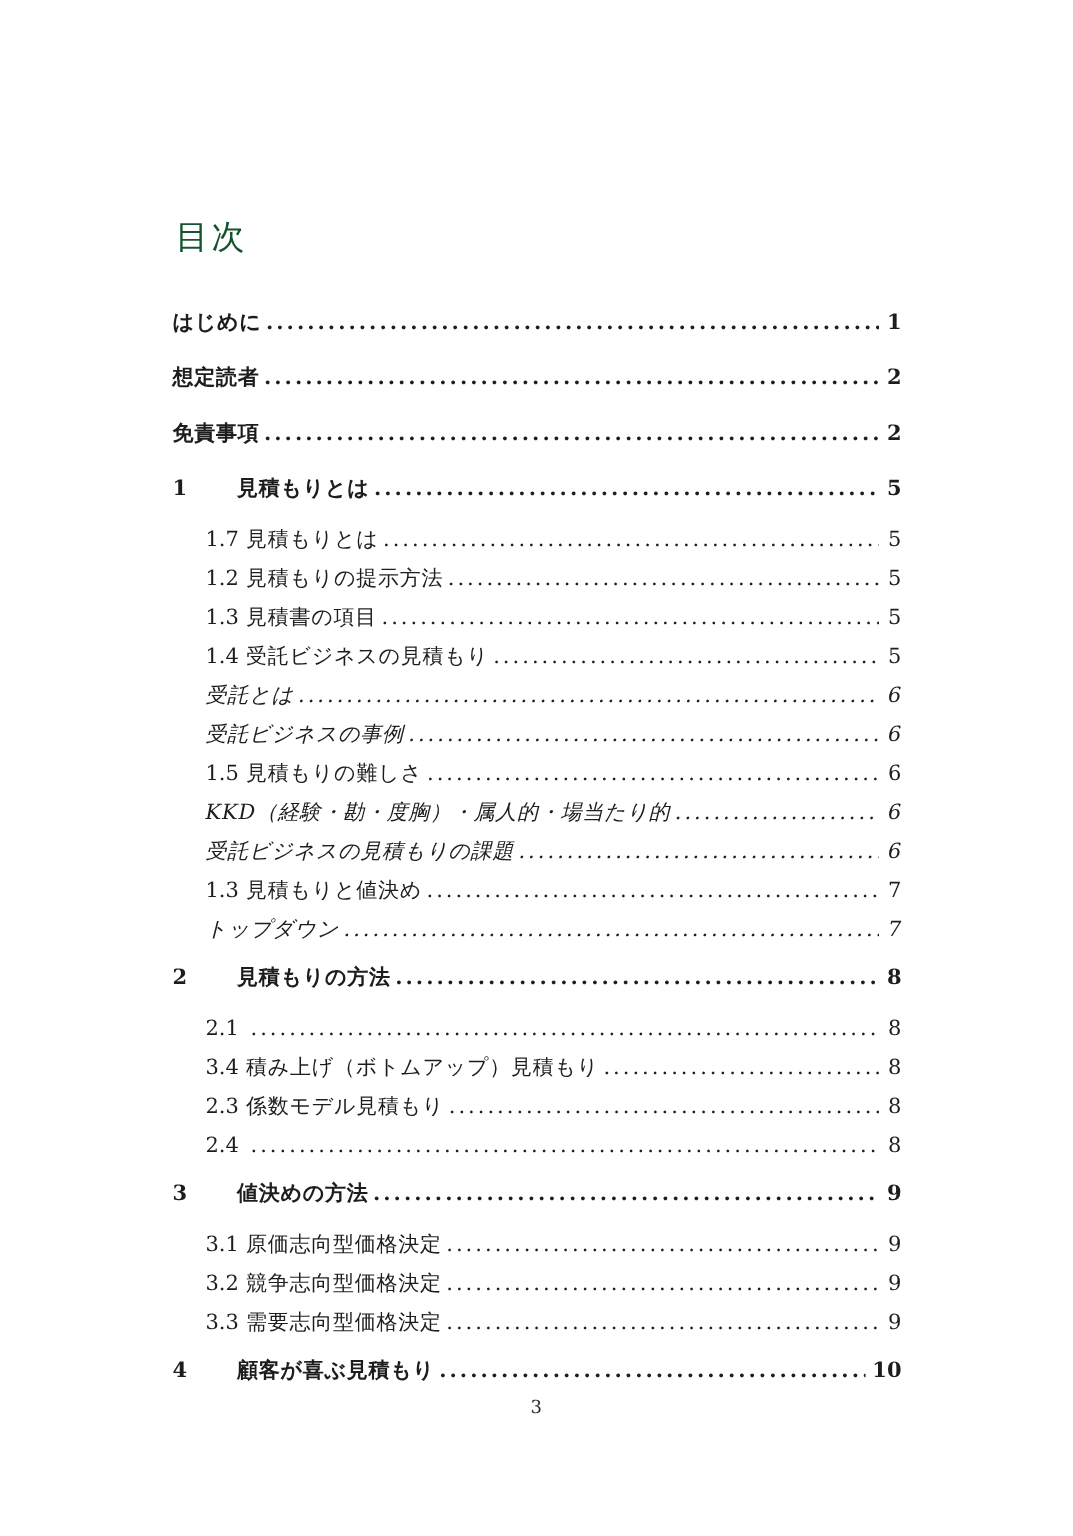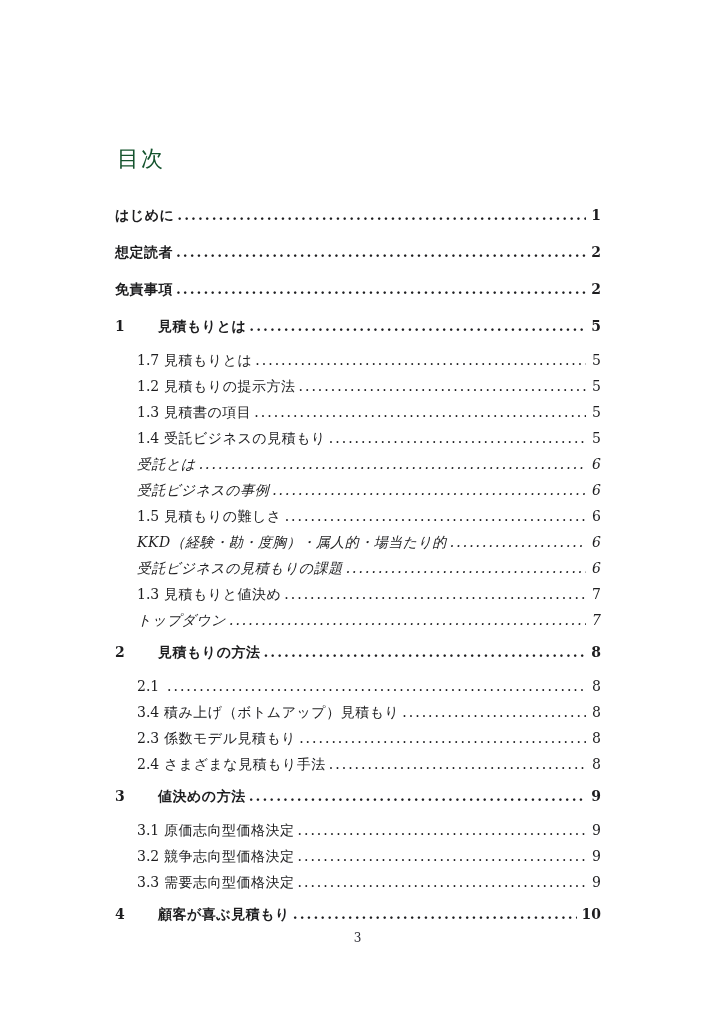--- a/index.html
+++ b/index.html
@@ -183,21 +183,20 @@
           <span class="pg">8</span>
         </div>
         <div class="toc-row level-section">
           <span class="num">2.3</span>
           <span class="label">係数モデル見積もり</span>
           <span class="dots"></span>
           <span class="pg">8</span>
         </div>
         <div class="toc-row level-section">
           <span class="num">2.4</span>
-          <span class="label">さまざまな見積もり手法</span>
           <span class="dots"></span>
           <span class="pg">8</span>
         </div>
         <div class="toc-row level-chapter">
           <span class="num">3</span>
           <span class="label">値決めの方法</span>
           <span class="dots"></span>
           <span class="pg">9</span>
         </div>
         <div class="toc-row level-section">

